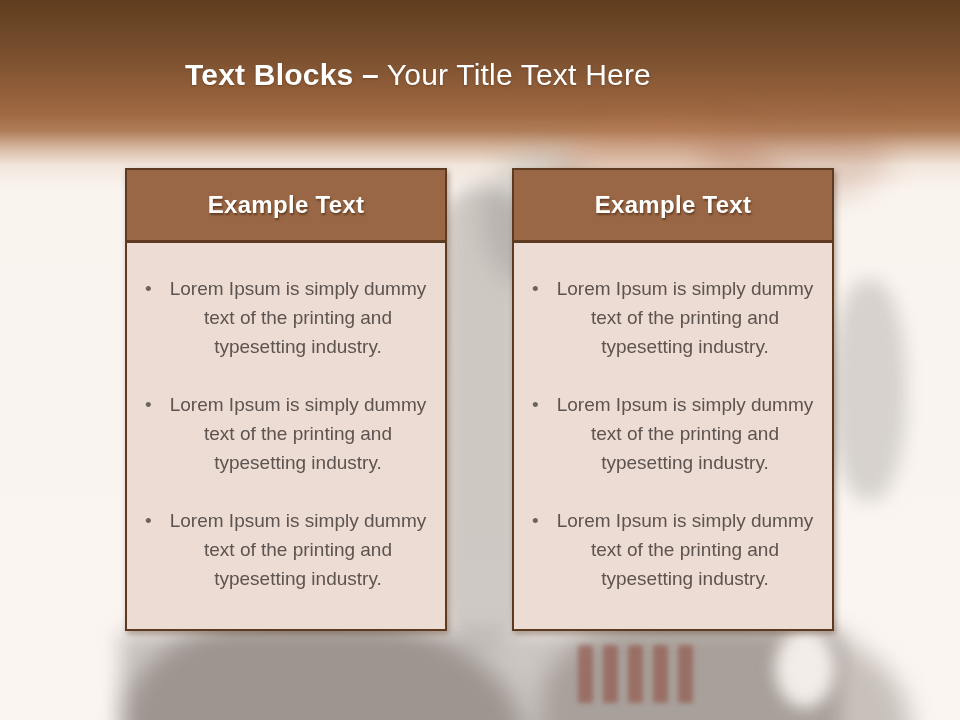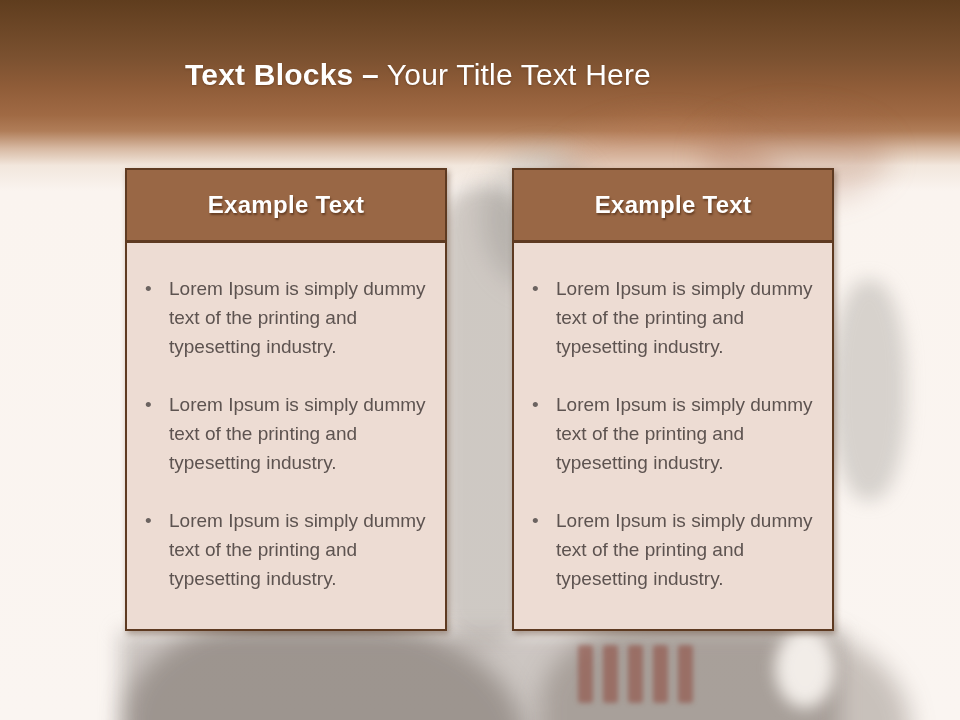--- a/index.html
+++ b/index.html
@@ -58,20 +58,21 @@
   }
   .title-bar h1 .bold{font-weight:700;}
 
   
   .block{
     position:absolute;top:168px;width:322px;height:463px;
     border:2px solid var(--block-border,#5e3a21);
     box-sizing:border-box;
     background:var(--body-fill,#eddcd3);
     box-shadow:2px 3px 6px rgba(80,50,30,0.40);
+    text-align:center;
   }
   .block-left{left:125px;}
   .block-right{left:512px;}
   .block header{
     height:73px;box-sizing:border-box;
     background:var(--header-fill,#996745);
     border-bottom:3px solid var(--block-border,#5e3a21);
     display:flex;align-items:center;justify-content:center;
   }
   .block header span{

